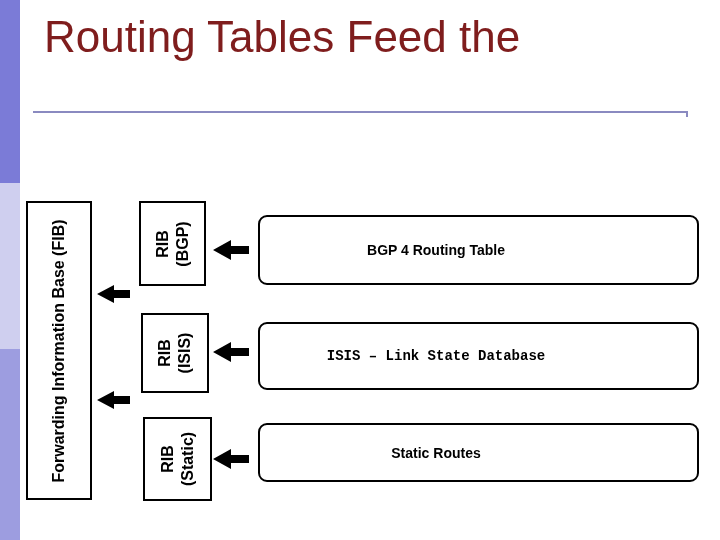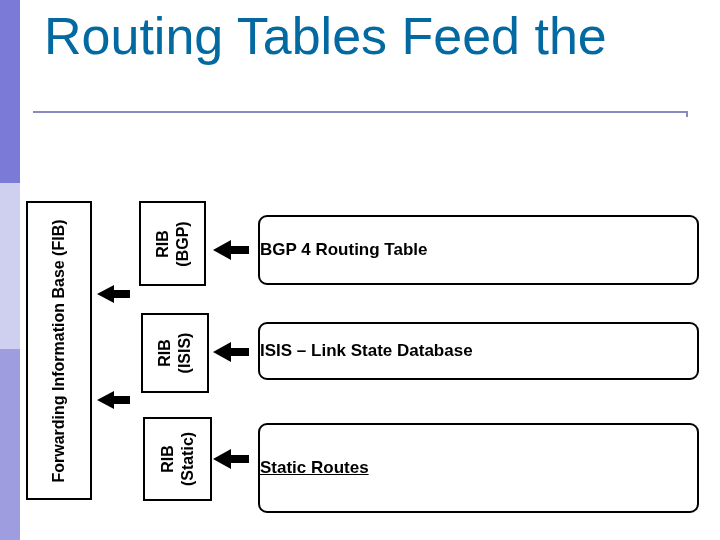--- a/index.html
+++ b/index.html
@@ -17,23 +17,23 @@
   .accent.top    { top: 0;   height: 183px; background: #7b7bd7; }
   .accent.middle { top: 183px; height: 166px; background: #cfcfef; }
   .accent.bottom { top: 349px; height: 191px; background: #9d9de0; }
 
   
   .title {
     position: absolute;
     left: 44px;
     top: 14px;
     width: 650px;
-    font-size: 52px;
+    font-size: 44px;
     line-height: 45px;
-    color: #0369a1;
+    color: #7f1d1d;
     letter-spacing: 0px;
   }
   .title-line { display: block; }
 
   
   .title-rule {
     position: absolute;
     left: 33px;
     top: 111px;
     width: 655px;
@@ -86,29 +86,29 @@
   .src-box {
     position: absolute;
     left: 258px;
     width: 441px;
     background: #ffffff;
     border: 2px solid #000000;
     border-radius: 9px;
     box-sizing: border-box;
     display: flex;
     align-items: center;
-    justify-content: flex-start;
+    justify-content: center;
     padding-right: 85px;
     font-weight: bold;
-    font-size: 17px;
+    font-size: 14px;
     color: #000000;
   }
   .src-bgp    { top: 215px; height: 70px; }
-  .src-isis   { top: 322px; height: 58px; }
-  .src-static { top: 423px; height: 90px; text-decoration: underline; }
+  .src-isis   { top: 322px; height: 68px; font-family: Liberation Mono, monospace; }
+  .src-static { top: 423px; height: 59px; }
 
   
   .arrow { position: absolute; line-height: 0; }
   .arrow svg { display: block; }
   .arrow polygon { fill: #000000; }
   .a-fib1 { left: 97px;  top: 284px; }
   .a-fib2 { left: 97px;  top: 390px; }
   .a-rib1 { left: 213px; top: 239px; }
   .a-rib2 { left: 213px; top: 341px; }
   .a-rib3 { left: 213px; top: 448px; }

